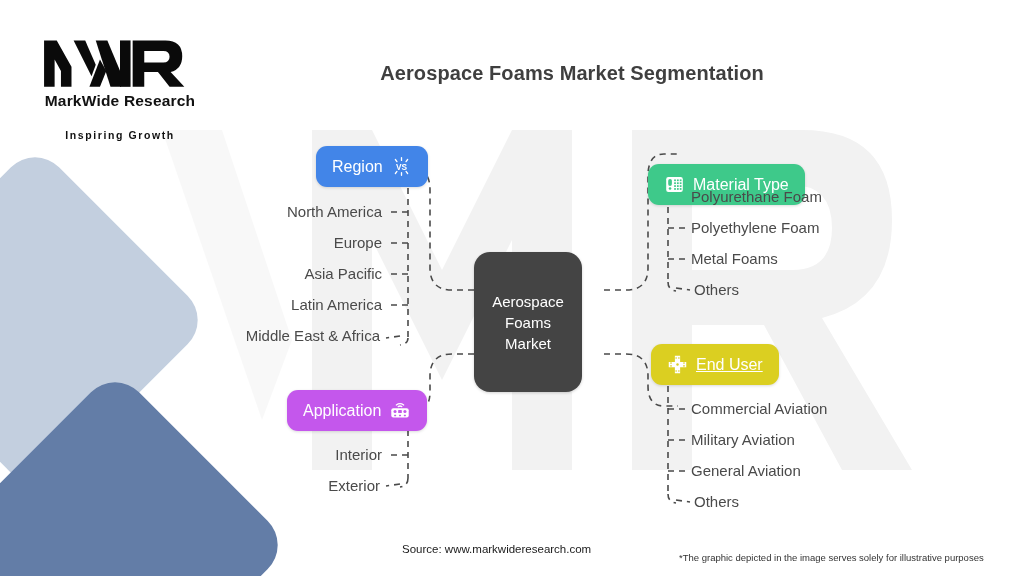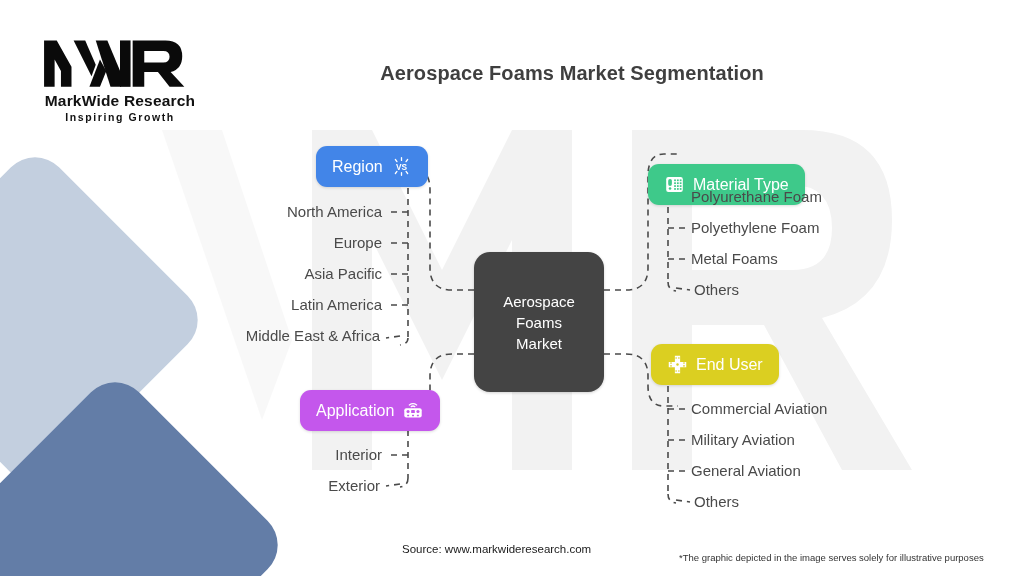--- a/index.html
+++ b/index.html
@@ -42,59 +42,59 @@
     position:absolute; left:30px; top:32px; z-index:5;
     width:180px; text-align:center;
   }
   #logo-mark { width:160px; height:58px; display:block; margin:0 auto; }
   #logo-name {
     font-size:15.5px; font-weight:bold; color:#111; letter-spacing:.2px;
     margin-top:2px; white-space:nowrap;
   }
   #logo-tagline {
     font-size:10.5px; font-weight:bold; color:#111; letter-spacing:1.6px;
-    margin-top:1px;
+    margin-top:19px;
   }
 
   
   #page-title {
     position:absolute; left:0; right:0; top:62px; z-index:5;
     text-align:center; padding-left:120px;
     font-size:20px; font-weight:bold; color:#3f3f3f;
     letter-spacing:.1px;
   }
 
   
   #connectors { position:absolute; inset:0; z-index:2; }
 
   
   #center-node {
     position:absolute; z-index:4;
-    left:474px; top:252px; width:130px; height:140px;
+    left:474px; top:252px; width:108px; height:140px;
     background:#444444; border-radius:16px;
     display:flex; align-items:center; justify-content:center;
     color:#fff; text-align:center;
     font-size:15px; line-height:21px;
     box-shadow:0 1px 3px rgba(0,0,0,.18);
   }
 
   
   .badge {
     position:absolute; z-index:4;
     display:flex; align-items:center; gap:8px;
     height:41px; padding:0 16px;
     border-radius:11px;
     color:#fff; font-size:16px; white-space:nowrap;
     box-shadow:0 1px 3px rgba(0,0,0,.14);
   }
   .badge .bicon { display:flex; align-items:center; }
   #badge-region      { left:316px; top:146px; background:#4285e8; }
   #badge-material    { left:648px; top:132px; background:#3ec98a;margin-top:32px; }
-  #badge-application { left:287px; top:390px; background:#c457ec;margin-left:13px; }
-  #badge-enduser     { left:651px; top:344px; background:#dbcf21; }
+  #badge-application { left:287px; top:390px; background:#c457ec; }
+  #badge-enduser     { left:651px; top:344px; background:#dbcf21;text-decoration:underline; }
 
   
   .leaf {
     position:absolute; z-index:4;
     font-size:15px; color:#4a4a4a; white-space:nowrap;
   }
   .leaf.right-align { text-align:right; transform:translateX(-100%); }
 
   
   #source-line {

